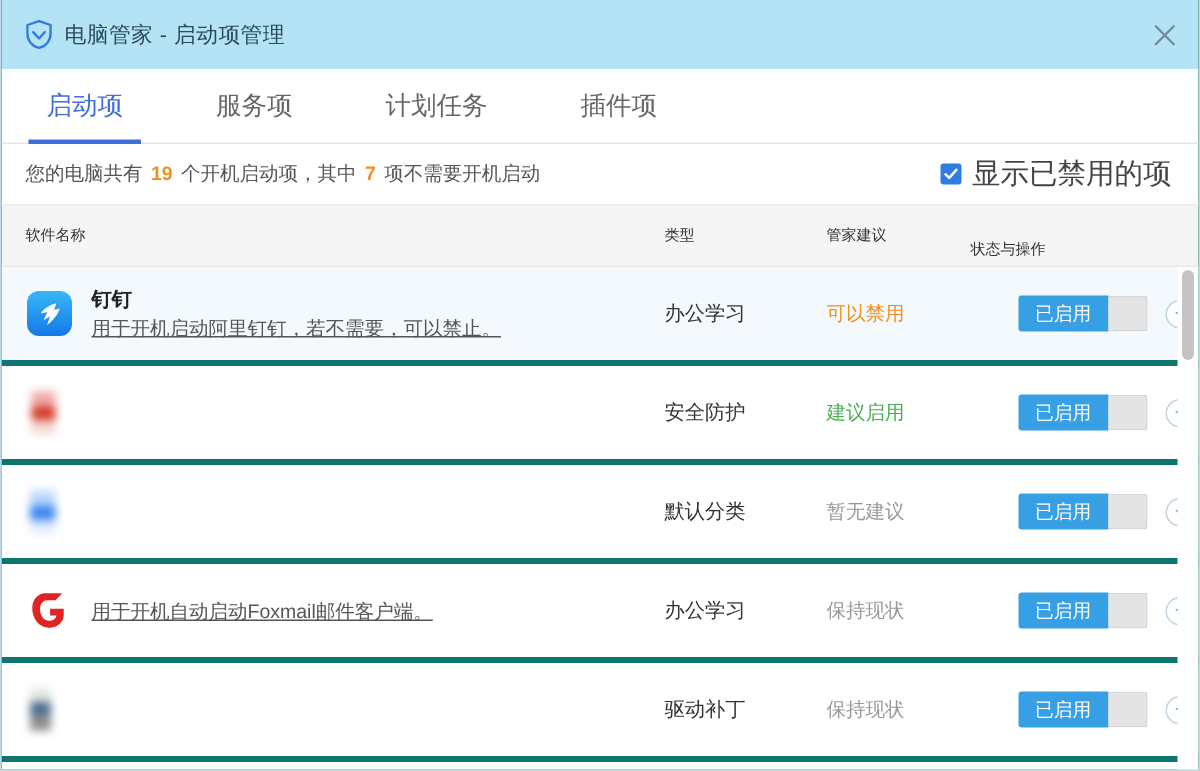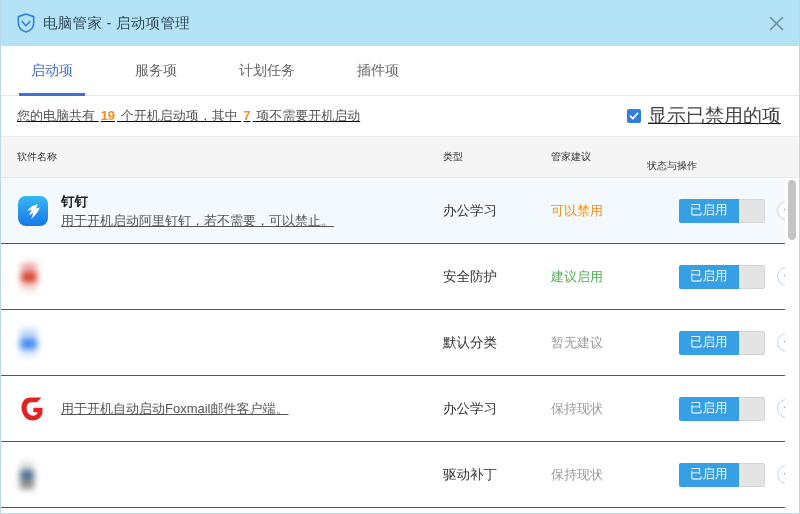--- a/index.html
+++ b/index.html
@@ -53,21 +53,21 @@
     align-items: center;
     padding-left: 18px;
     border-bottom: 1px solid #e6e6e6;
   }
   .tab {
     position: relative;
     height: 50px;
     display: flex; align-items: center; justify-content: center;
     padding: 0 12px;
     margin-right: 38px;
-    font-size: 14px;
+    font-size: 17px;
     color: #666666;
     cursor: pointer;
     white-space: nowrap;
   }
   .tab.active { color: #3f6ddb; }
   .tab.active::after {
     content: "";
     position: absolute;
     left: 0; right: 0; bottom: 0;
     height: 3px;
@@ -75,21 +75,20 @@
   }
 
   
   .infobar {
     height: 40px;
     background: #ffffff;
     display: flex;
     align-items: center;
     justify-content: space-between;
     padding: 0 18px 0 16px;
-    text-decoration: underline;
   }
   .info-text {
     font-size: 13px;
     color: #555555;
     white-space: nowrap;
   }
   .info-text .num { color: #f09021; font-weight: bold; padding: 0 2px; }
   .show-disabled {
     display: flex; align-items: center;
     cursor: pointer;
@@ -130,21 +129,21 @@
   .rows-wrap {
     position: relative;
     height: 336px;
     overflow: hidden;
     background: #ffffff;
   }
   .row {
     height: 66px;
     display: flex;
     align-items: center;
-    border-bottom: 1px solid #0f766e;
+    border-bottom: 4px solid #0f766e;
     background: #ffffff;
   }
   .row.highlight { background: #f3f9fd; }
 
   .cell-name {
     flex: 1;
     display: flex;
     align-items: center;
     padding-left: 16px;
     min-width: 0;

